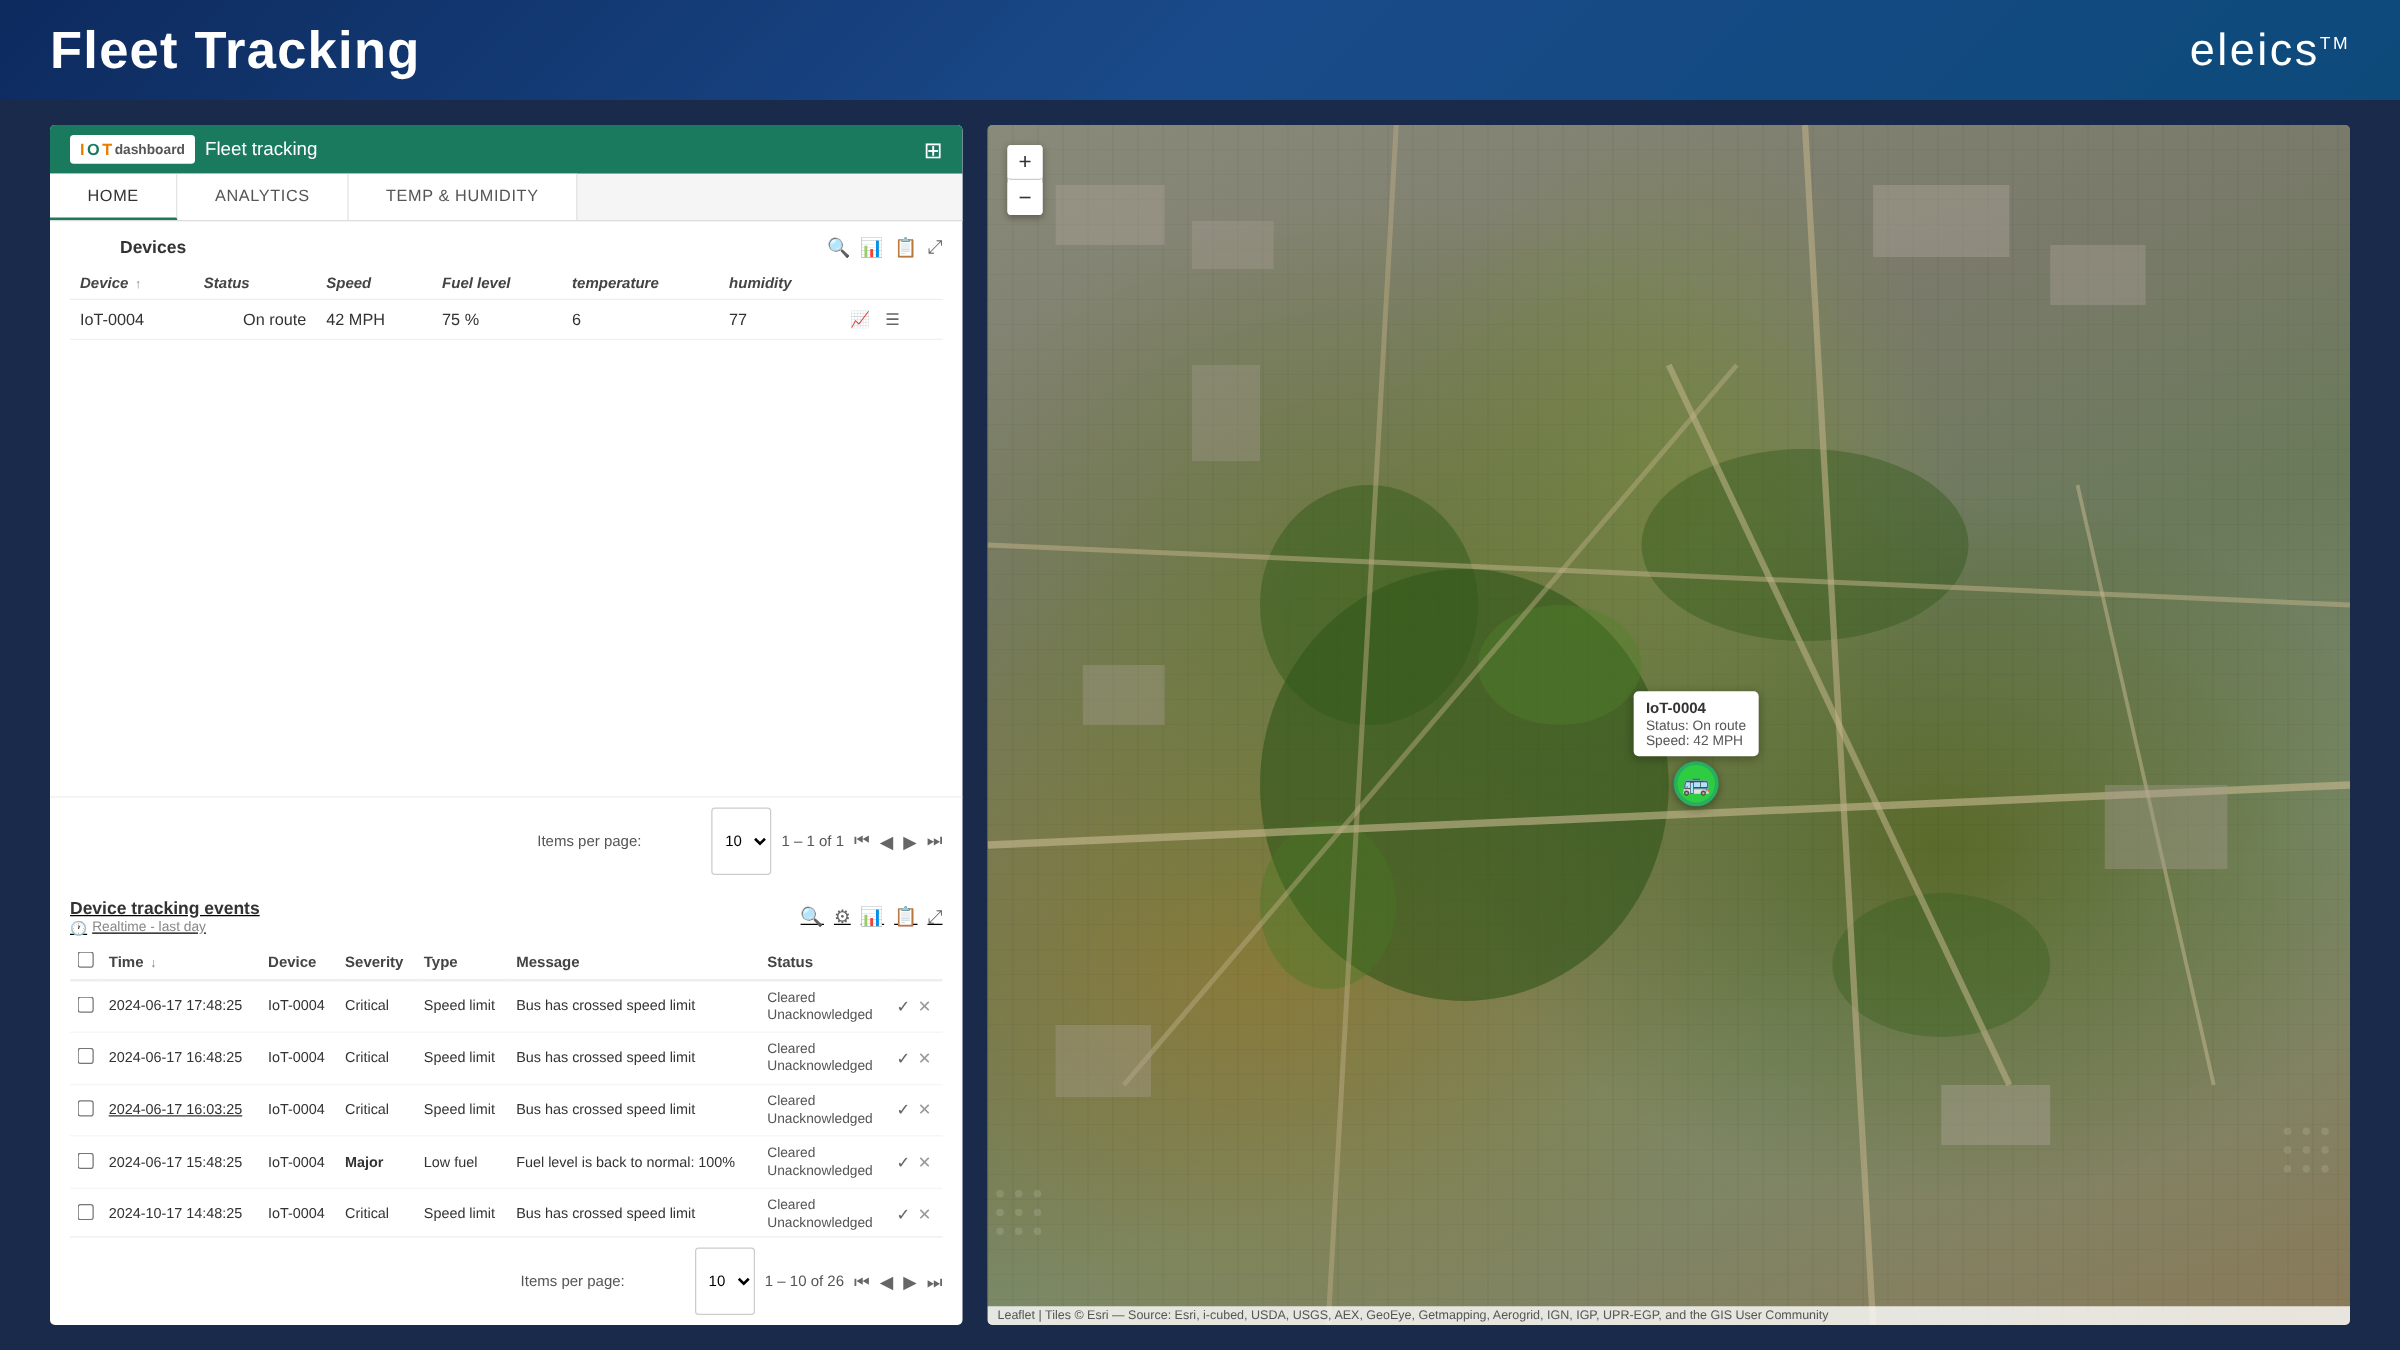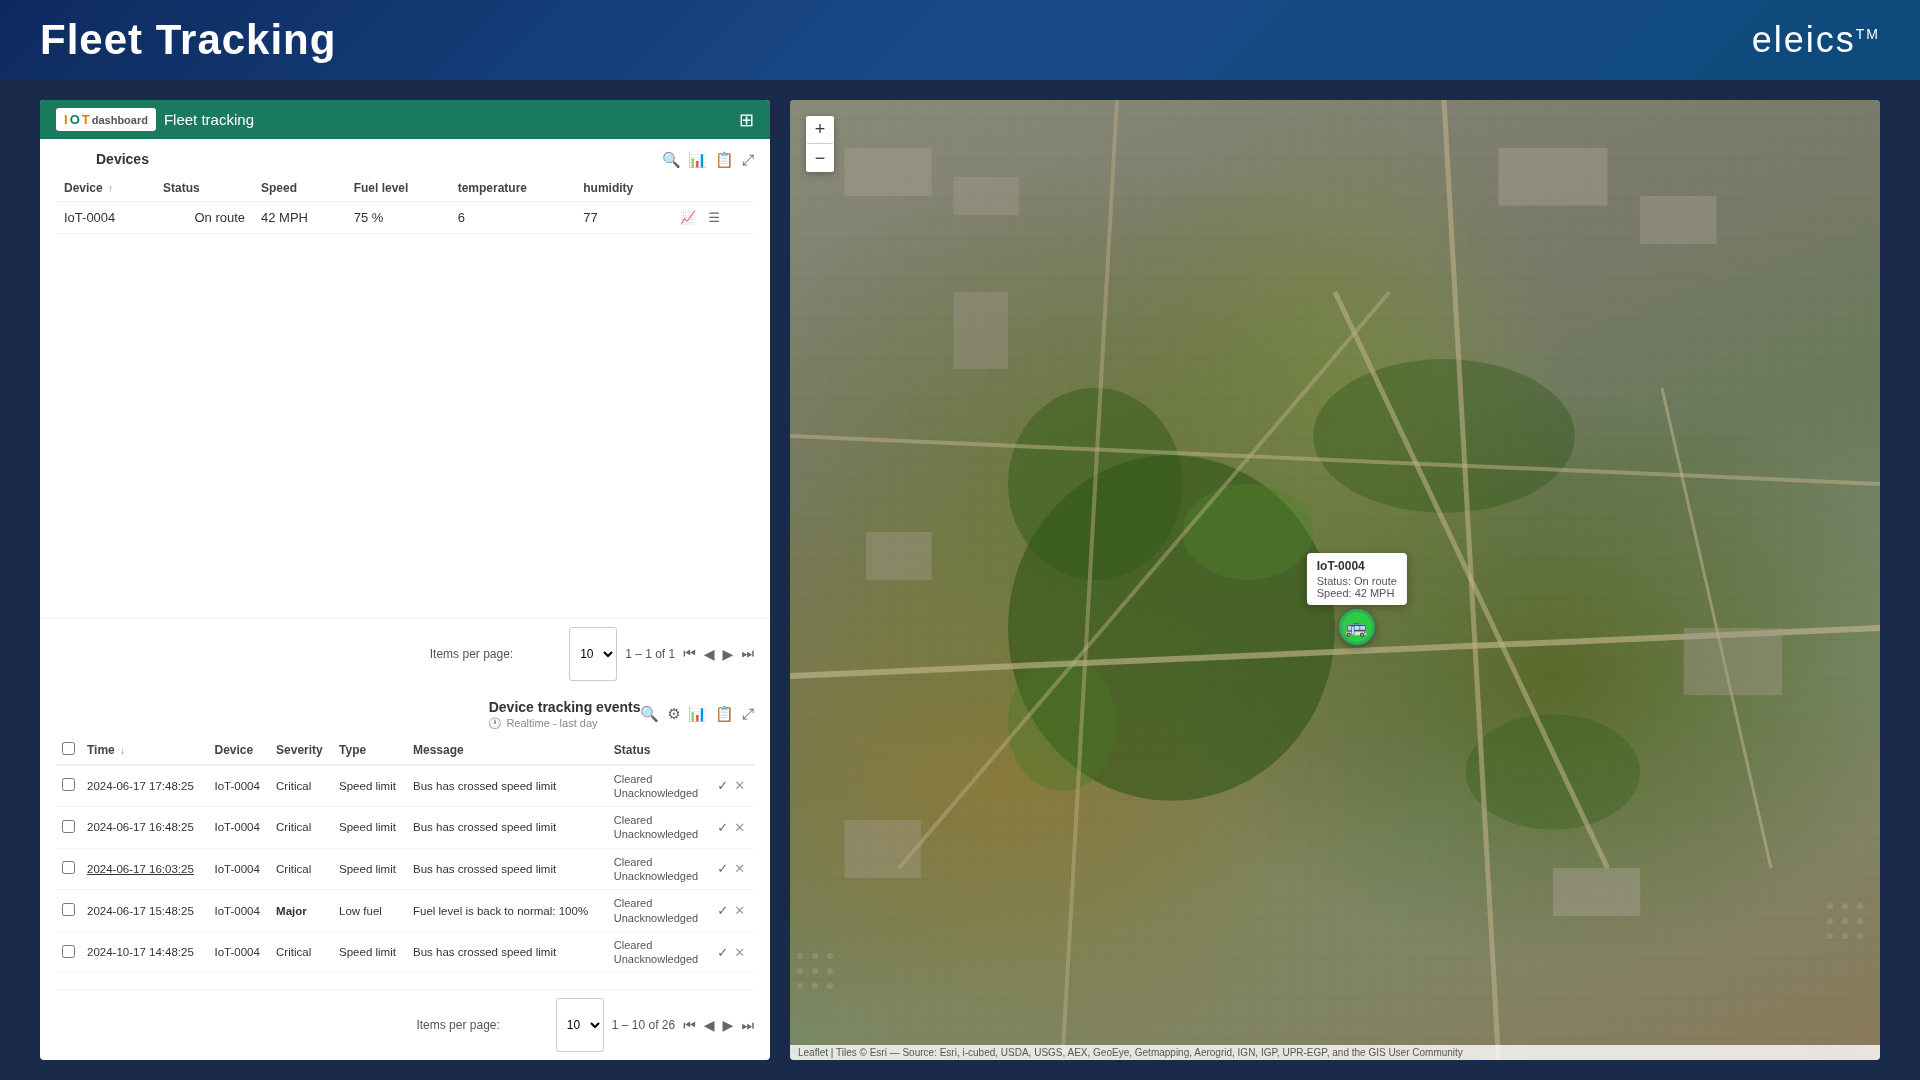--- a/index.html
+++ b/index.html
@@ -134,20 +134,21 @@
       border-collapse: collapse;
       font-size: 13px;
     }
     .data-table th {
       text-align: left;
       padding: 6px 8px;
       color: #444;
       font-weight: 600;
       border-bottom: 1px solid #eee;
       font-size: 12px;
+      font-style: italic;
     }
     .data-table td {
       padding: 8px 8px;
       color: #333;
       border-bottom: 1px solid #f0f0f0;
       font-size: 13px;
     }
     .status-on-route {
       color: #1a7a5e;
       font-weight: 400;
@@ -183,22 +184,23 @@
     .events-section {
       padding: 0 16px;
       flex: 1;
       display: flex;
       flex-direction: column;
       overflow: hidden;
     }
     .events-header {
       display: flex;
       align-items: center;
-      justify-content: flex-end;
+      justify-content: space-between;
       padding: 10px 0 6px 0;
+      text-decoration: underline;
     }
     .events-title-block {
       display: flex;
       flex-direction: column;
       gap: 2px;
     }
     .events-title {
       font-size: 14px;
       font-weight: 600;
       color: #333;
@@ -408,20 +410,25 @@
             <span style="color:#e67e00; font-weight:900;">I</span>
               <span style="color:#1a7a5e; font-weight:900;">O</span>
               <span style="color:#e67e00; font-weight:900;">T</span>
               <span style="font-size:11px; color:#555;">dashboard</span>
           </div>
           <span class="brand-title">Fleet tracking</span>
         </div>
         <span class="topbar-expand">⊞</span>
       </div>
 
+      <div class="nav-tabs">
+        <div class="nav-tab active">HOME</div>
+        <div class="nav-tab">ANALYTICS</div>
+        <div class="nav-tab">TEMP &amp; HUMIDITY</div>
+      </div>
 
       <div class="devices-section">
         <div style="display:flex; justify-content:space-between; align-items:center;margin-left:40px;">
           <span class="section-title">Devices</span>
           <div class="devices-table-toolbar">
             <span class="toolbar-icon">🔍</span>
             <span class="toolbar-icon">📊</span>
             <span class="toolbar-icon">📋</span>
             <span class="toolbar-icon">⤢</span>
           </div>

